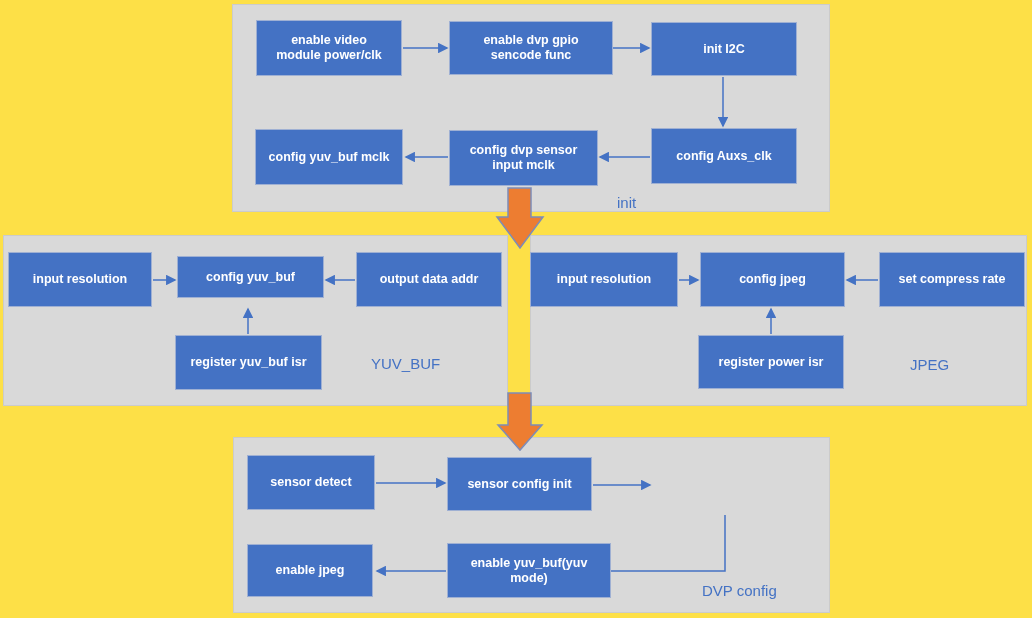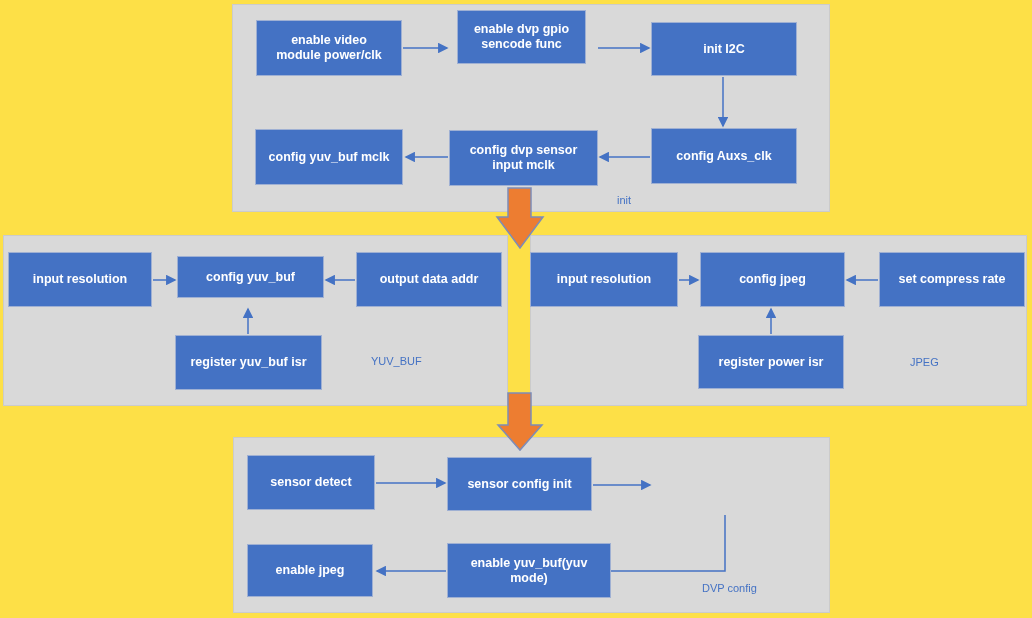--- a/index.html
+++ b/index.html
@@ -4,21 +4,21 @@
 <style>
   html,body{margin:0;padding:0;background:#ffffff;}
   .canvas{
     position:relative;width:1032px;height:618px;overflow:hidden;
     font-family:"Liberation Sans", sans-serif;background:#fde047;
   }
   .panel{
     position:absolute;background:#d9d9d9;border:1px solid #cbcbcb;box-sizing:border-box;
   }
   .panel-label{
-    position:absolute;color:#4472c4;font-size:11px;font-weight:400;white-space:nowrap;
+    position:absolute;color:#4472c4;font-size:15px;font-weight:400;white-space:nowrap;
   }
   .node{
     position:absolute;background:#4472c4;border:1px solid #9fb0d3;box-sizing:border-box;
     color:#ffffff;font-weight:bold;font-size:12.5px;line-height:1.2;
     display:flex;align-items:center;justify-content:center;text-align:center;
     padding:2px 12px;
   }
   .node.tightpad{padding:2px 14px;}
   svg.wires{position:absolute;left:0;top:0;pointer-events:none;}
   .wire{stroke:#4472c4;stroke-width:1.5;fill:none;}
@@ -58,21 +58,21 @@
     <line class="wire" x1="376" y1="483" x2="445" y2="483" marker-end="url(#ah)"></line>
     <line class="wire" x1="593" y1="485" x2="650" y2="485" marker-end="url(#ah)"></line>
     <polyline class="wire" points="725,515 725,571 596,571" marker-end="url(#ah)"></polyline>
     <line class="wire" x1="446" y1="571" x2="377" y2="571" marker-end="url(#ah)"></line>
 
     <polygon class="bigarrow" points="508,188 531,188 531,217 543,217 520,248 497,217 508,217"></polygon>
     <polygon class="bigarrow" points="508,393 531,393 531,425 542,425 520,450 498,425 508,425"></polygon>
   </svg>
 
   <div class="node tightpad" style="left:256px;top:20px;width:146px;height:56px;">enable video module power/clk</div>
-  <div class="node" style="left:449px;top:10px;width:129px;height:54px;margin-left:8px;">enable dvp gpio sencode func</div>
+  <div class="node" style="left:449px;top:21px;width:164px;height:54px;">enable dvp gpio sencode func</div>
   <div class="node" style="left:651px;top:22px;width:146px;height:54px;">init I2C</div>
   <div class="node" style="left:651px;top:128px;width:146px;height:56px;">config Auxs_clk</div>
   <div class="node" style="left:449px;top:130px;width:149px;height:56px;">config dvp sensor input mclk</div>
   <div class="node" style="left:255px;top:129px;width:148px;height:56px;">config yuv_buf mclk</div>
   <div class="panel-label" style="left:617px;top:194px;">init</div>
 
   <div class="node" style="left:8px;top:252px;width:144px;height:55px;">input resolution</div>
   <div class="node" style="left:177px;top:256px;width:147px;height:42px;">config yuv_buf</div>
   <div class="node" style="left:356px;top:252px;width:146px;height:55px;">output data addr</div>
   <div class="node" style="left:175px;top:335px;width:147px;height:55px;">register yuv_buf isr</div>

